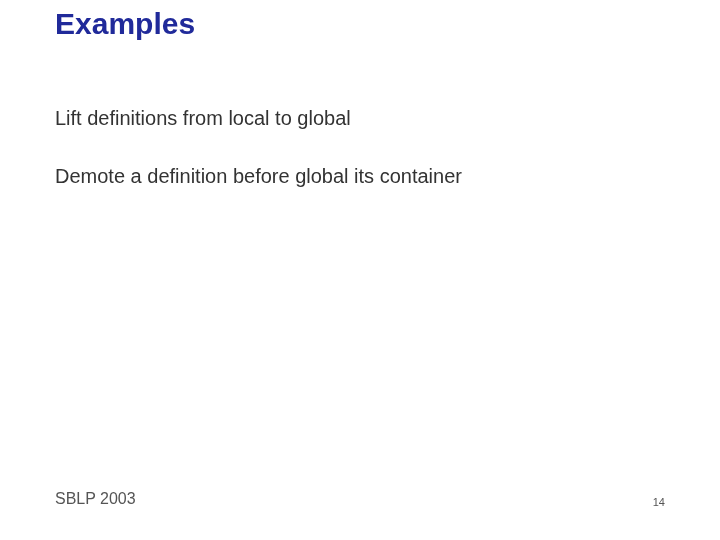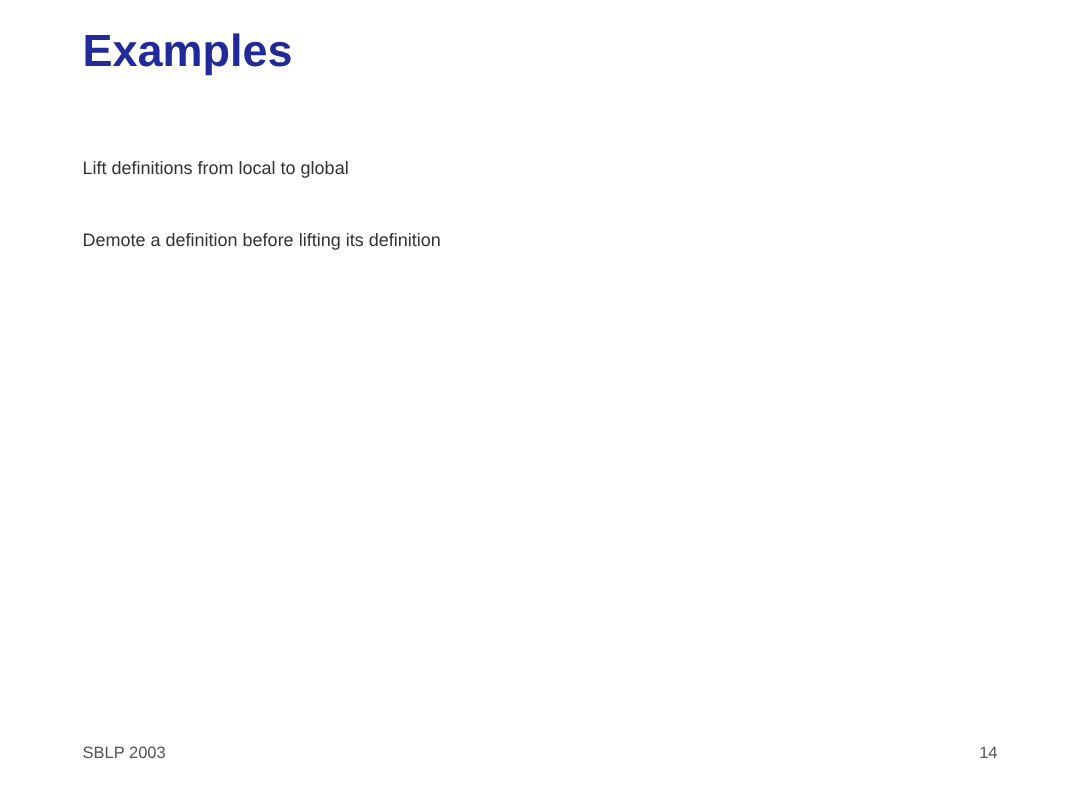--- a/index.html
+++ b/index.html
@@ -14,59 +14,59 @@
   }
   .slide {
     position: relative;
     width: 720px;
     height: 540px;
     box-sizing: border-box;
   }
   .title {
     position: absolute;
     left: 55px;
-    top: 18px;
+    top: 7px;
     font-size: 30px;
     font-weight: bold;
     color: #202a9a;
   }
   .body {
     position: absolute;
     left: 55px;
     top: 105px;
     right: 55px;
-    font-size: 12px;
+    font-size: 20px;
     line-height: 1.3;
     color: #333333;
   }
   .body p {
     margin: 0 0 32px 0;
   }
   .footer-left {
     position: absolute;
     left: 55px;
     bottom: 32px;
-    font-size: 11px;
+    font-size: 16px;
     color: #555555;
   }
   .footer-right {
     position: absolute;
     right: 55px;
     bottom: 32px;
     font-size: 11px;
     color: #555555;
     margin-left: 40px;
   }
 </style>
 </head>
 <body>
 
 <div class="slide">
   <div class="title">Examples</div>
 
   <div class="body">
     <p>Lift definitions from local to global</p>
-    <p>Demote a definition before lifting its definition</p>
+    <p>Demote a definition before global its container</p>
   </div>
 
   <div class="footer-left">SBLP 2003</div>
   <div class="footer-right">14</div>
 </div>
 
 </body></html>

